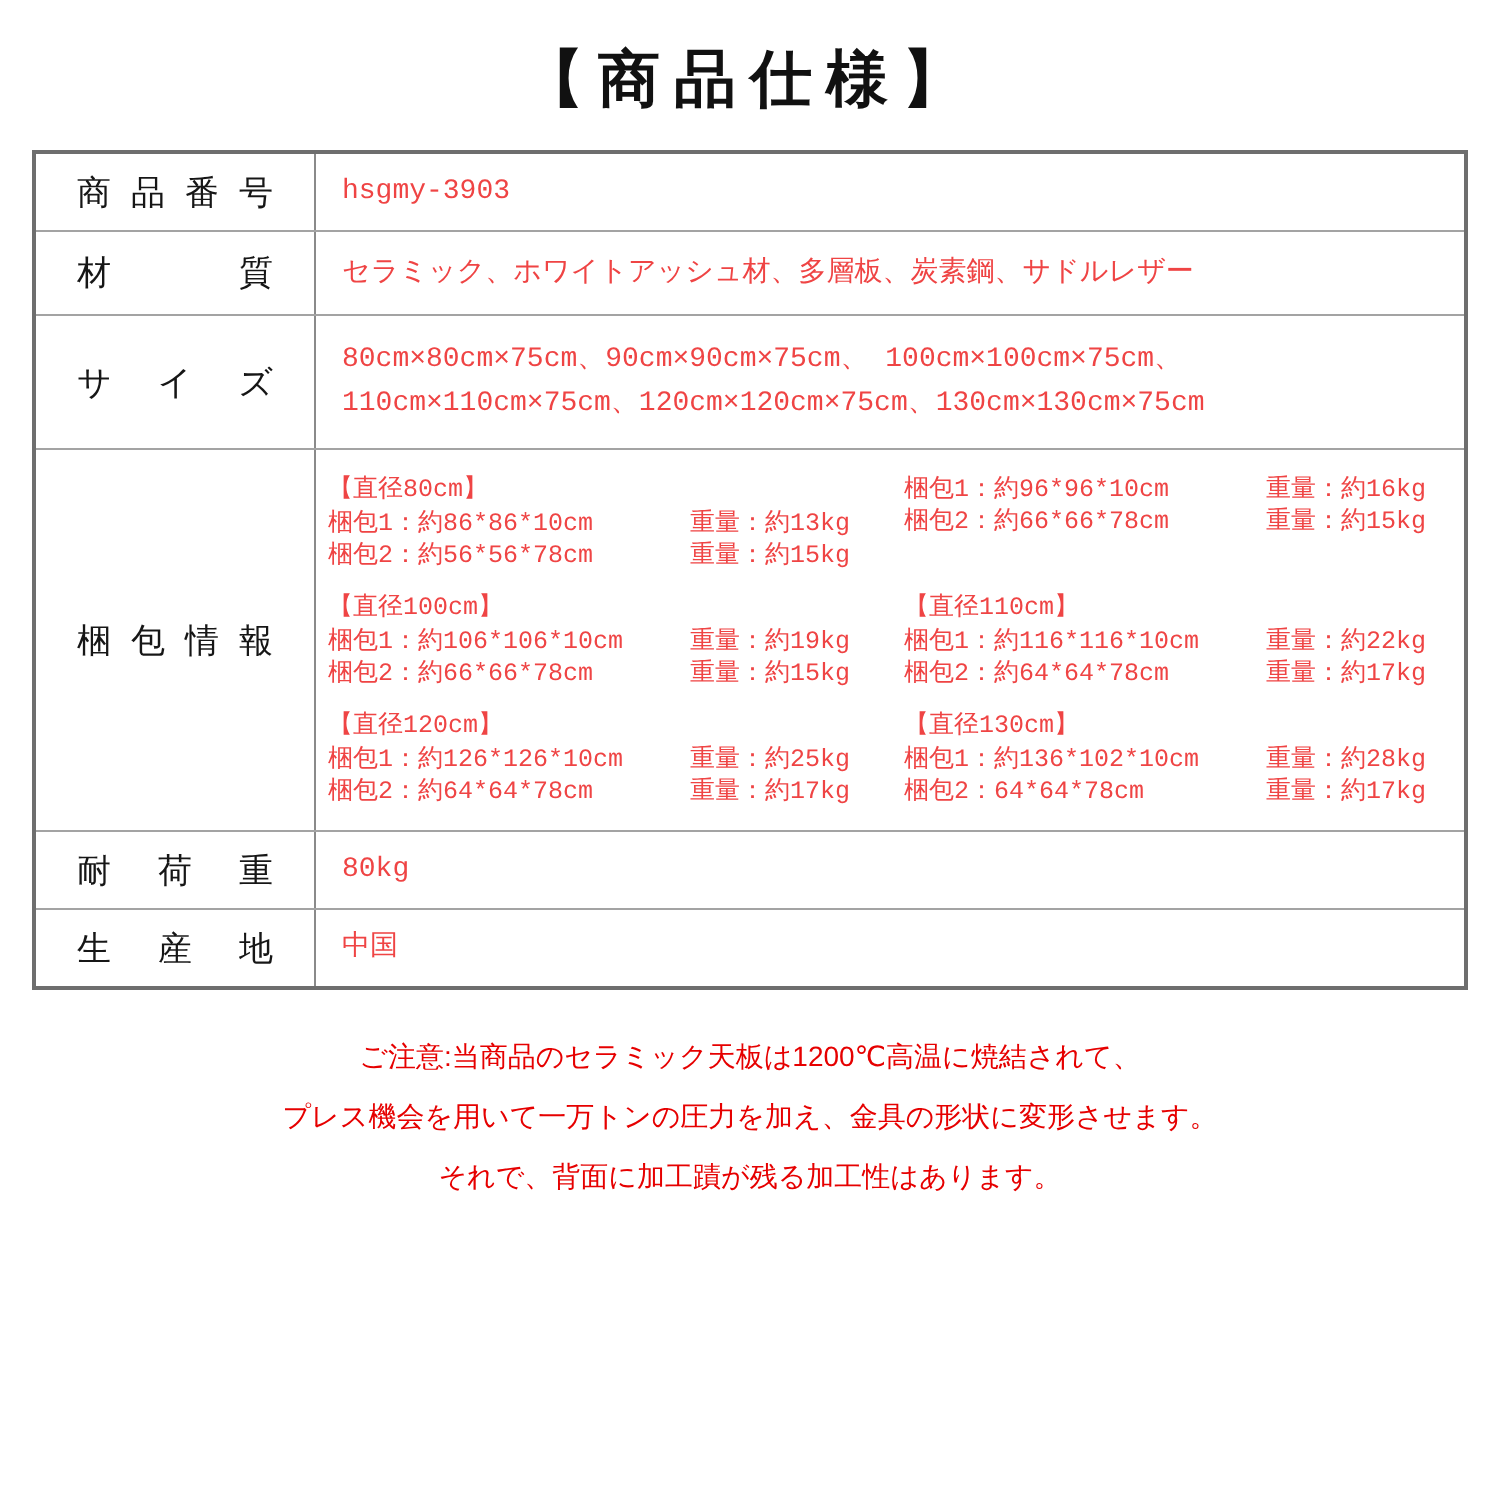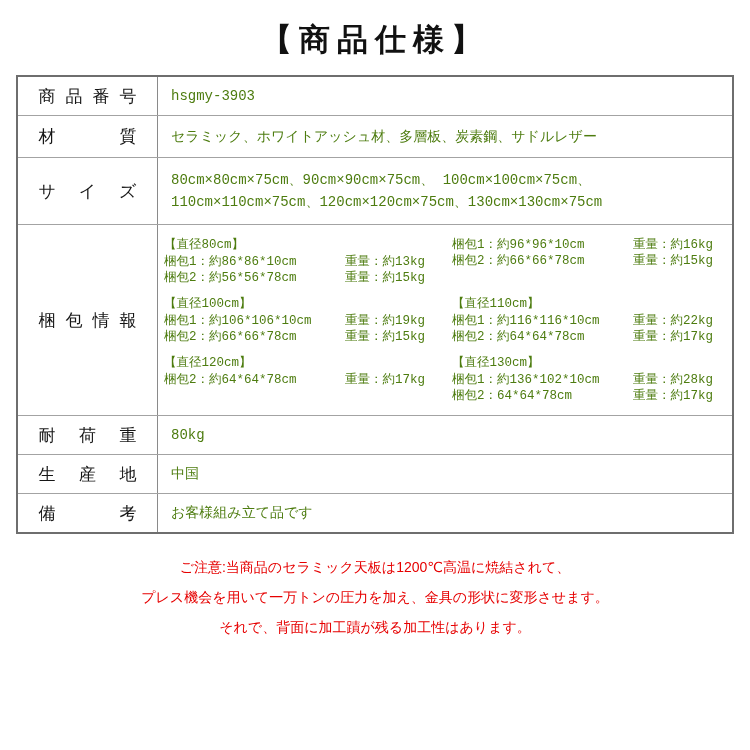--- a/index.html
+++ b/index.html
@@ -52,21 +52,21 @@
     text-align-last: justify;
   }
   .cell-content {
     flex: 1 1 auto;
     display: flex;
     flex-direction: column;
     justify-content: center;
     padding: 8px 10px 8px 13px;
     font-size: 14px;
     line-height: 22px;
-    color: #4d7c0f;
+    color: #ef4444;
   }
   .row-itemno   .cell-content { min-height: 21px; }
   .row-material .cell-content { min-height: 25px; }
   .row-size     .cell-content { min-height: 50px; }
   .row-simple   .cell-content { min-height: 22px; }
   .row-packing  .cell-content { min-height: 170px; padding: 10px 4px 10px 6px; }
   .pack-grid {
     display: grid;
     grid-template-columns: 288px auto;
     row-gap: 10px;
@@ -170,20 +170,24 @@
           </div>
           <div class="pack-line">
             <span class="pack-dims">梱包2：約64*64*78cm</span>
             <span class="pack-weight">重量：約17kg</span>
           </div>
         </div>
 
         <div class="pack-block">
           <div class="pack-header">【直径120cm】</div>
           <div class="pack-line">
+            <span class="pack-dims">梱包1：約126*126*10cm</span>
+            <span class="pack-weight">重量：約25kg</span>
+          </div>
+          <div class="pack-line">
             <span class="pack-dims">梱包2：約64*64*78cm</span>
             <span class="pack-weight">重量：約17kg</span>
           </div>
         </div>
 
         <div class="pack-block">
           <div class="pack-header">【直径130cm】</div>
           <div class="pack-line">
             <span class="pack-dims">梱包1：約136*102*10cm</span>
             <span class="pack-weight">重量：約28kg</span>
@@ -209,28 +213,20 @@
 
   <div class="row row-simple">
     <div class="cell-label">
       <span class="jlabel">生産地</span>
     </div>
     <div class="cell-content">
       <span>中国</span>
     </div>
   </div>
 
-  <div class="row row-simple">
-    <div class="cell-label">
-      <span class="jlabel">備考</span>
-    </div>
-    <div class="cell-content">
-      <span>お客様組み立て品です</span>
-    </div>
-  </div>
 
 </div>
 
 <div class="notice">
   <div>ご注意:当商品のセラミック天板は1200℃高温に焼結されて、</div>
   <div>プレス機会を用いて一万トンの圧力を加え、金具の形状に変形させます。</div>
   <div>それで、背面に加工蹟が残る加工性はあります。</div>
 </div>
 
 </body></html>

